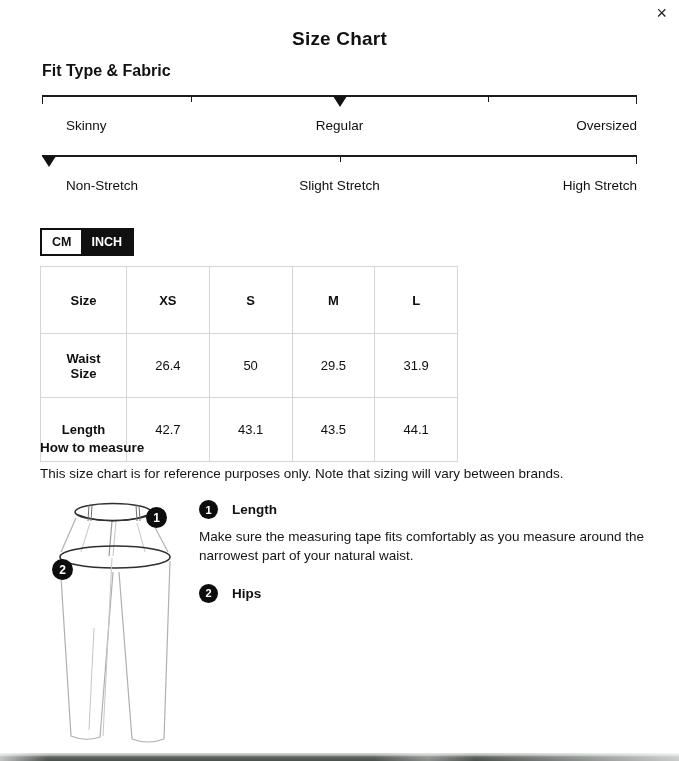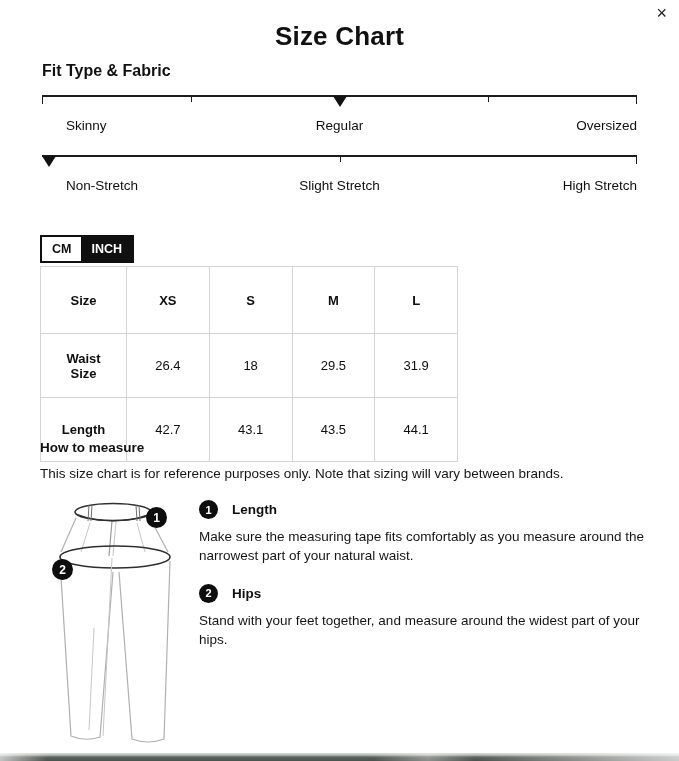--- a/index.html
+++ b/index.html
@@ -10,22 +10,22 @@
   }
   
   .close-btn{
     position:absolute;top:1px;right:9px;
     background:none;border:none;cursor:pointer;
     font-size:18px;line-height:1;color:#222;padding:3px;
     font-family:"Liberation Sans", sans-serif;
   }
   
   .modal-title{
-    position:absolute;top:21px;left:0;width:100%;
-    text-align:center;font-size:26px;font-weight:bold;letter-spacing:.2px;
+    position:absolute;top:28px;left:0;width:100%;
+    text-align:center;font-size:19px;font-weight:bold;letter-spacing:.2px;
   }
   .fit-heading{
     position:absolute;top:62px;left:42px;
     font-size:16px;font-weight:bold;
   }
   
   .scale{position:absolute;left:42px;width:595px;height:15px;}
   .scale-fit{top:95px;}
   .scale-stretch{top:155px;}
   .scale .line{position:absolute;top:0;left:0;right:0;border-top:2px solid #1c1c1c;}
@@ -38,21 +38,21 @@
     border-top:11px solid #111;transform:translateX(-50%);
   }
   .scale-labels{position:absolute;left:42px;width:595px;height:16px;font-size:13.5px;color:#0f0f0f;}
   .labels-fit{top:118px;}
   .labels-stretch{top:178px;}
   .scale-labels .pos-left{position:absolute;left:0;margin-left:24px;}
   .scale-labels .pos-center{position:absolute;left:50%;transform:translateX(-50%);}
   .scale-labels .pos-right{position:absolute;right:0;}
   
   .unit-toggle{
-    position:absolute;left:40px;top:235px;display:flex;
+    position:absolute;left:40px;top:228px;display:flex;
     border:2px solid #101010;background:#0c4a6e;
   }
   .unit-toggle .seg{
     border:none;cursor:pointer;margin:0;
     font-family:"Liberation Sans", sans-serif;
     font-size:12.5px;font-weight:bold;
     padding:4px 10px;line-height:1.3;
   }
   .unit-toggle .seg.unselected{background:#ffffff;color:#101010;}
   .unit-toggle .seg.selected{background:#101010;color:#ffffff;}
@@ -154,21 +154,21 @@
     <tr class="hdr">
       <td class="bold">Size</td>
       <td class="bold">XS</td>
       <td class="bold">S</td>
       <td class="bold">M</td>
       <td class="bold">L</td>
     </tr>
     <tr>
       <td class="bold">Waist Size</td>
       <td>26.4</td>
-      <td>18</td>
+      <td>50</td>
       <td>29.5</td>
       <td>31.9</td>
     </tr>
     <tr>
       <td class="bold">Length</td>
       <td>42.7</td>
       <td>43.1</td>
       <td>43.5</td>
       <td>44.1</td>
     </tr>
@@ -214,17 +214,16 @@
       <div class="badge">1</div>
       <div class="step-title">Length</div>
     </div>
     <p class="step-desc">Make sure the measuring tape fits comfortably as you measure around the narrowest part of your natural waist.</p>
   </div>
   <div class="step">
     <div class="step-header">
       <div class="badge">2</div>
       <div class="step-title">Hips</div>
     </div>
-    <p class="step-desc">Stand with your feet together, and measure around the widest part of your hips.</p>
   </div>
 </div>
 
 <div class="bottom-bar"></div>
 
 </body></html>

